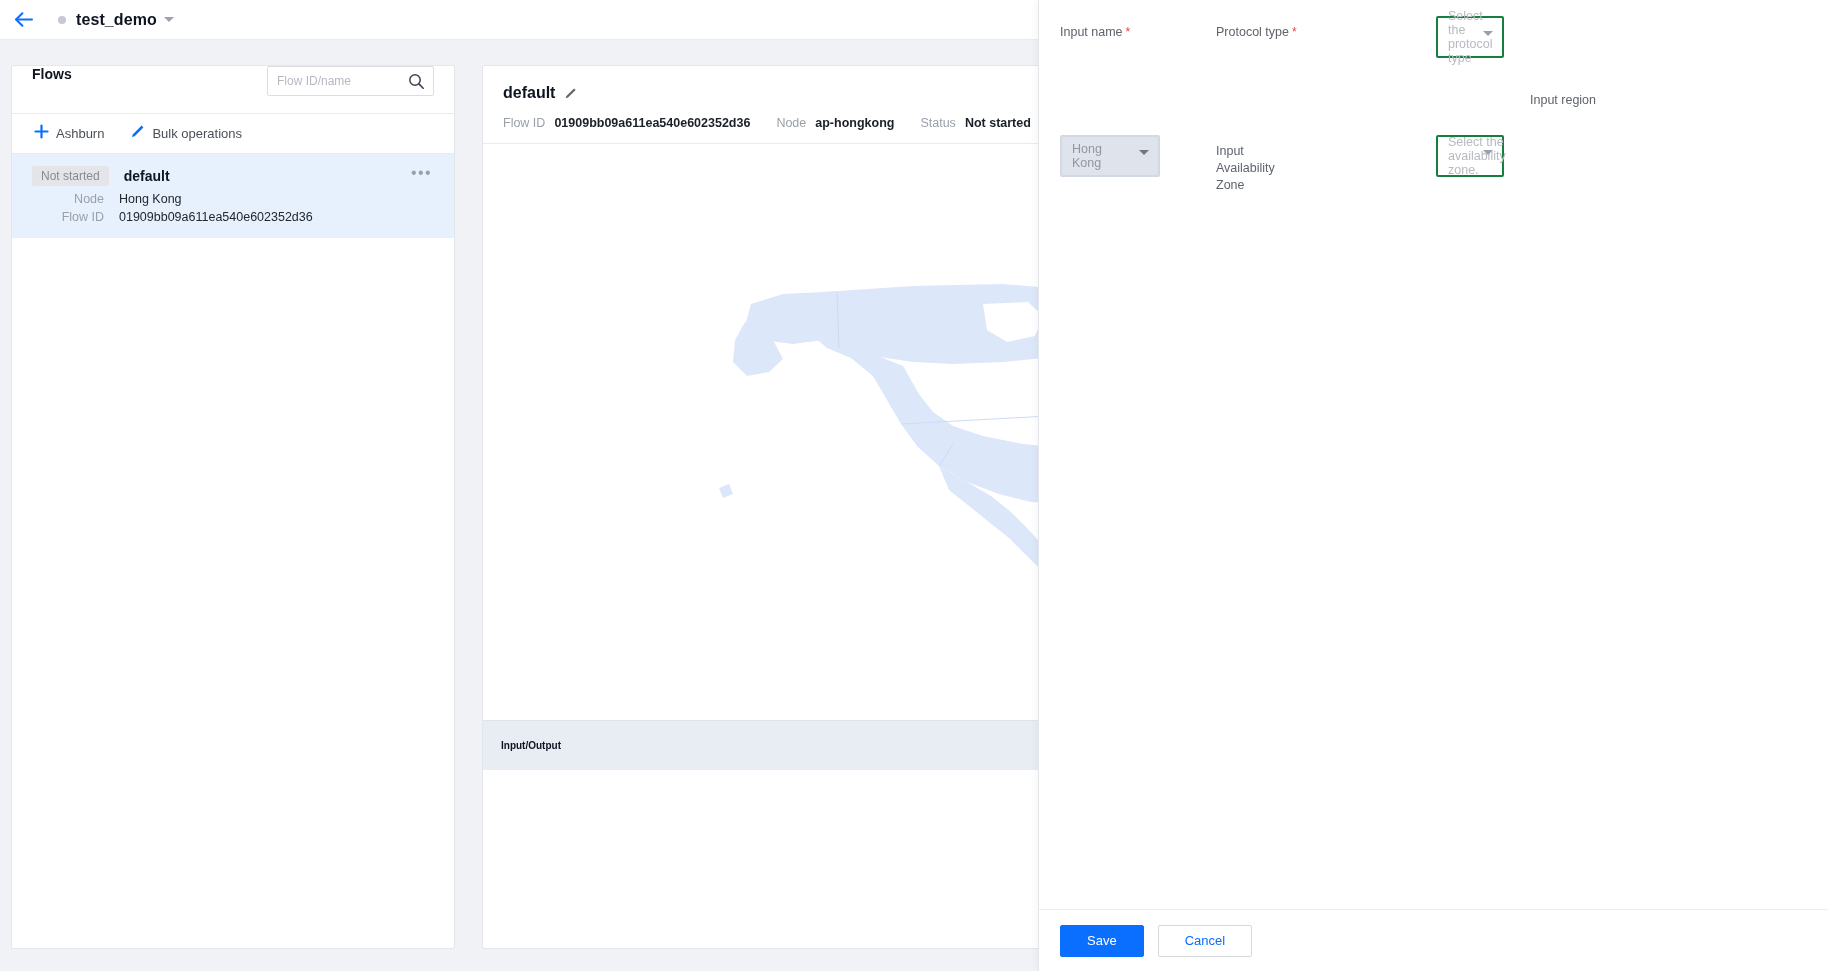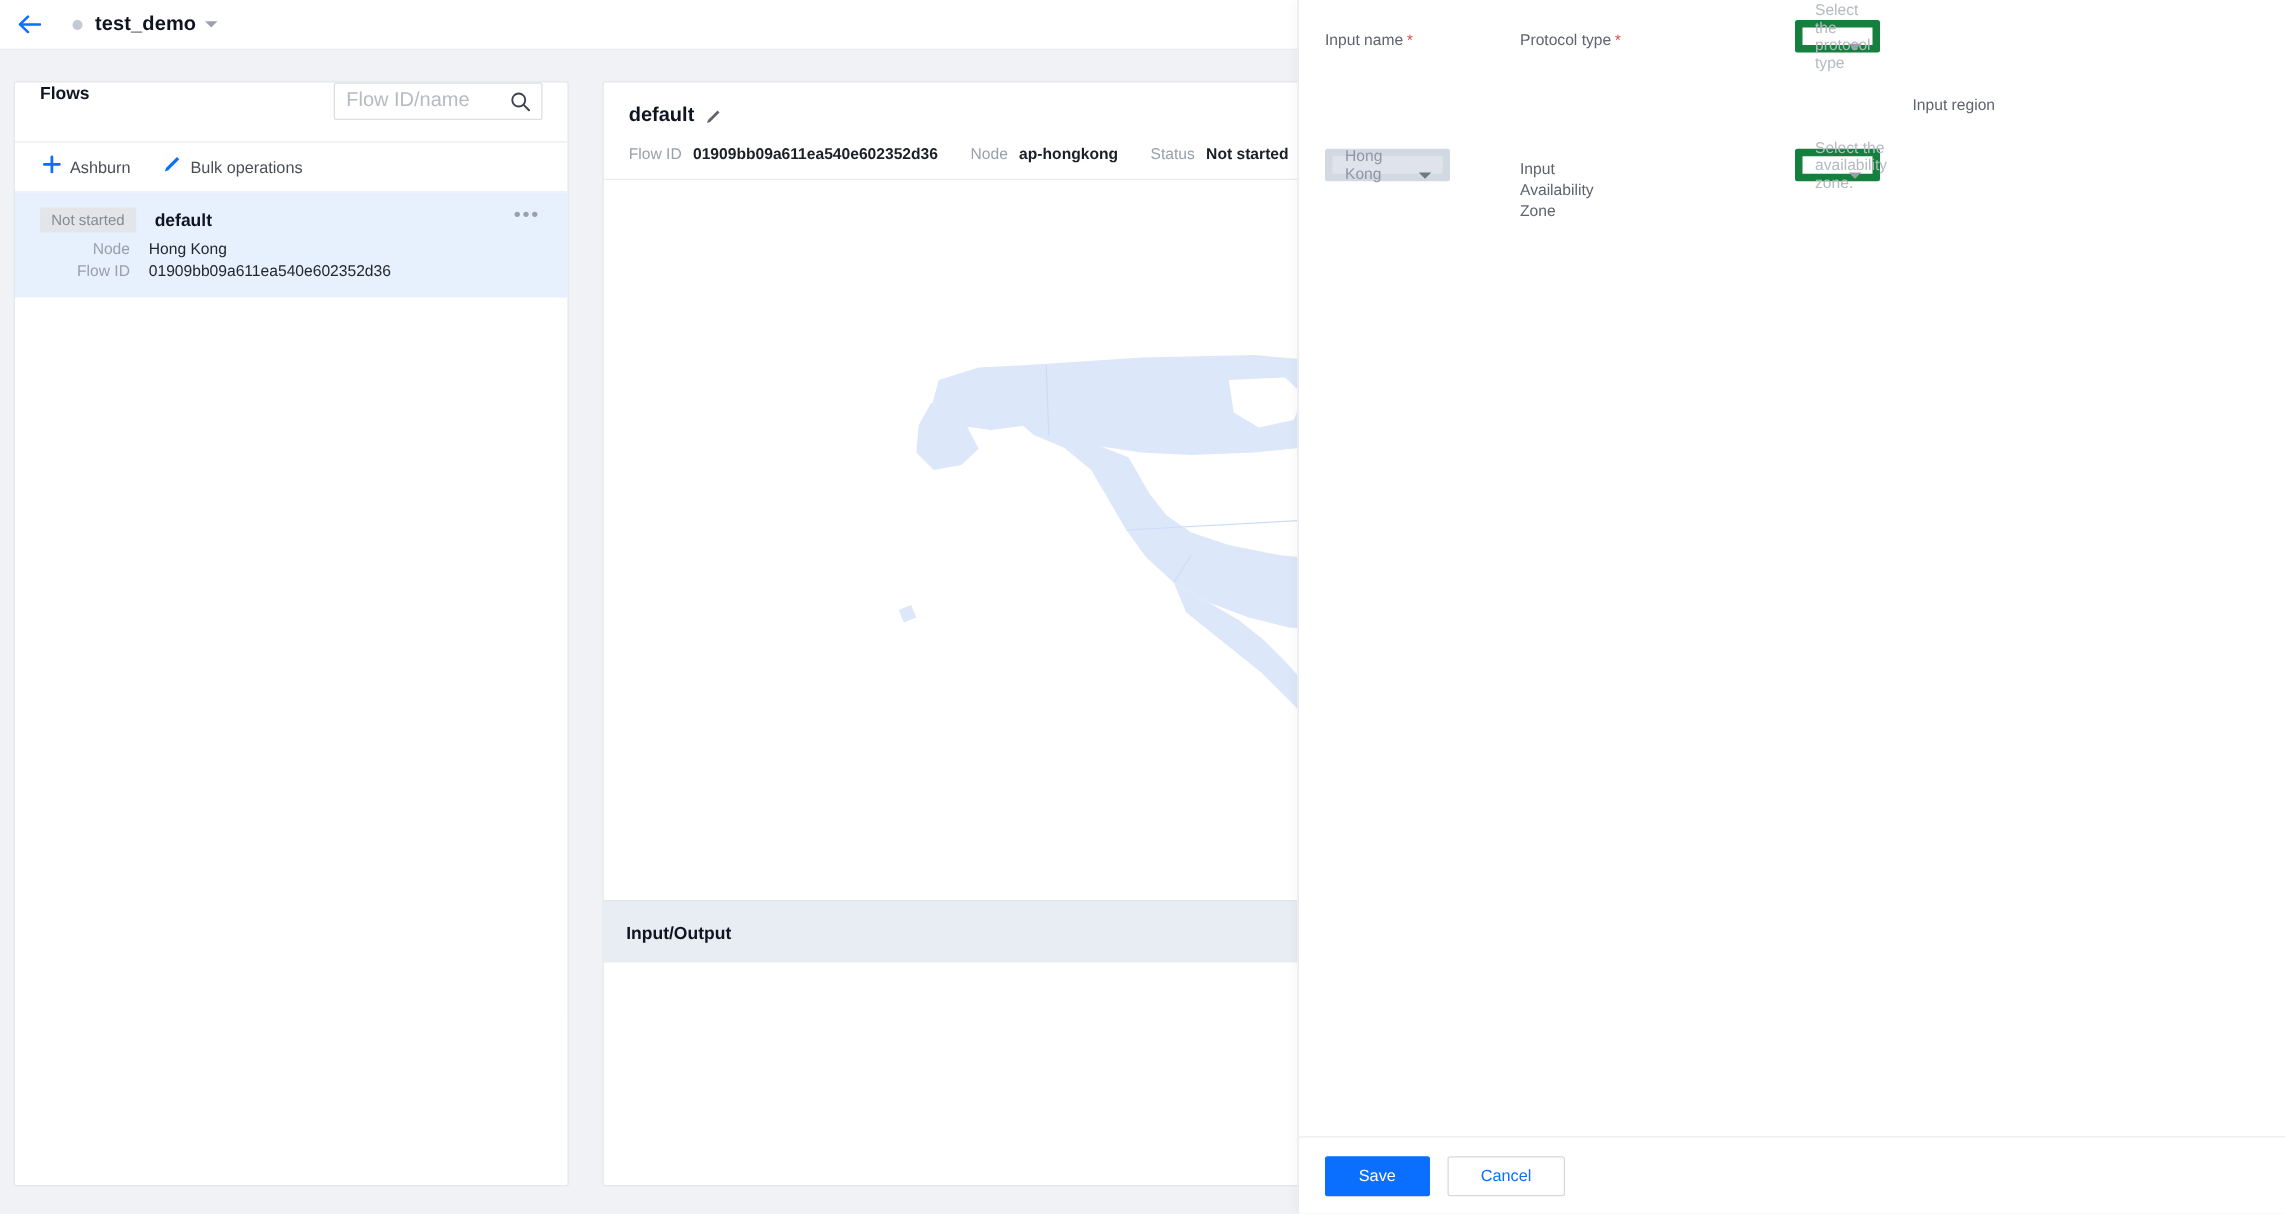--- a/index.html
+++ b/index.html
@@ -57,21 +57,21 @@
     border-bottom: 1px solid #e9ebef;
   }
   .flows-title { font-size: 14px; font-weight: bold; color: #0f1421; }
   .search-box {
     position: relative; width: 167px; height: 30px;
     border: 1px solid #dcdee3; background: #fff;
     display: flex; align-items: center; border-radius: 2px;
   }
   .search-box input {
     border: none; outline: none; background: transparent;
-    font-size: 16px; color: #000000; width: 130px;
+    font-size: 12px; color: #000000; width: 130px;
     padding-left: 9px; font-family: "Liberation Sans", sans-serif;
   }
   .search-box input::placeholder { color: #b6bac1; }
   .search-ic { position: absolute; right: 8px; top: 6px; }
 
   .flows-actions {
     height: 40px; display: flex; align-items: center;
     padding: 0 22px; gap: 26px;
     border-bottom: 1px solid #e9ebef;
   }
@@ -129,21 +129,21 @@
   .map-label {
     position: absolute; font-size: 12px; color: #3d4250;
     white-space: nowrap;
   }
 
   .io-bar {
     height: 50px; background: #e8edf4;
     display: flex; align-items: center; padding-left: 18px;
     border-top: 1px solid #e0e5ec;
   }
-  .io-title { font-size: 14px; font-weight: bold; color: #0f1421; }
+  .io-title { font-size: 10px; font-weight: bold; color: #0f1421; }
 
   
   .drawer {
     position: absolute; right: 0; top: 0;
     width: 790px; height: 971px;
     background: #ffffff;
     border-left: 1px solid #e3e6eb;
     box-shadow: -2px 0 8px rgba(0,0,0,.04);
     display: flex; flex-direction: column;
   }
@@ -173,22 +173,22 @@
   .inp {
     width: 100%; height: 30px;
     border: 1px solid #dcdee3; background: #fff;
     font-size: 12.5px; color: #3d4250;
     padding: 0 10px; border-radius: 2px;
     outline: none;
     font-family: "Liberation Sans", sans-serif;
   }
   .inp::placeholder { color: #b6bac1; }
   .sel {
-    position: relative; width: 100%; height: 26px;
-    border: 6px solid #15803d; background: #fff;
+    position: relative; width: 100%; height: 42px;
+    border: 2px solid #15803d; background: #fff;
     border-radius: 2px; display: flex; align-items: center;
     padding: 0 26px 0 10px; cursor: pointer;
   }
   .sel.disabled { background: #dfe4ec; border-color: #d3d9e2; }
   .sel-text { font-size: 12.5px; color: #b6bac1; }
   .sel.disabled .sel-text { color: #9097a3; }
   .sel-caret {
     position: absolute; right: 9px; top: 13px;
     width: 0; height: 0;
     border-left: 5px solid transparent;

